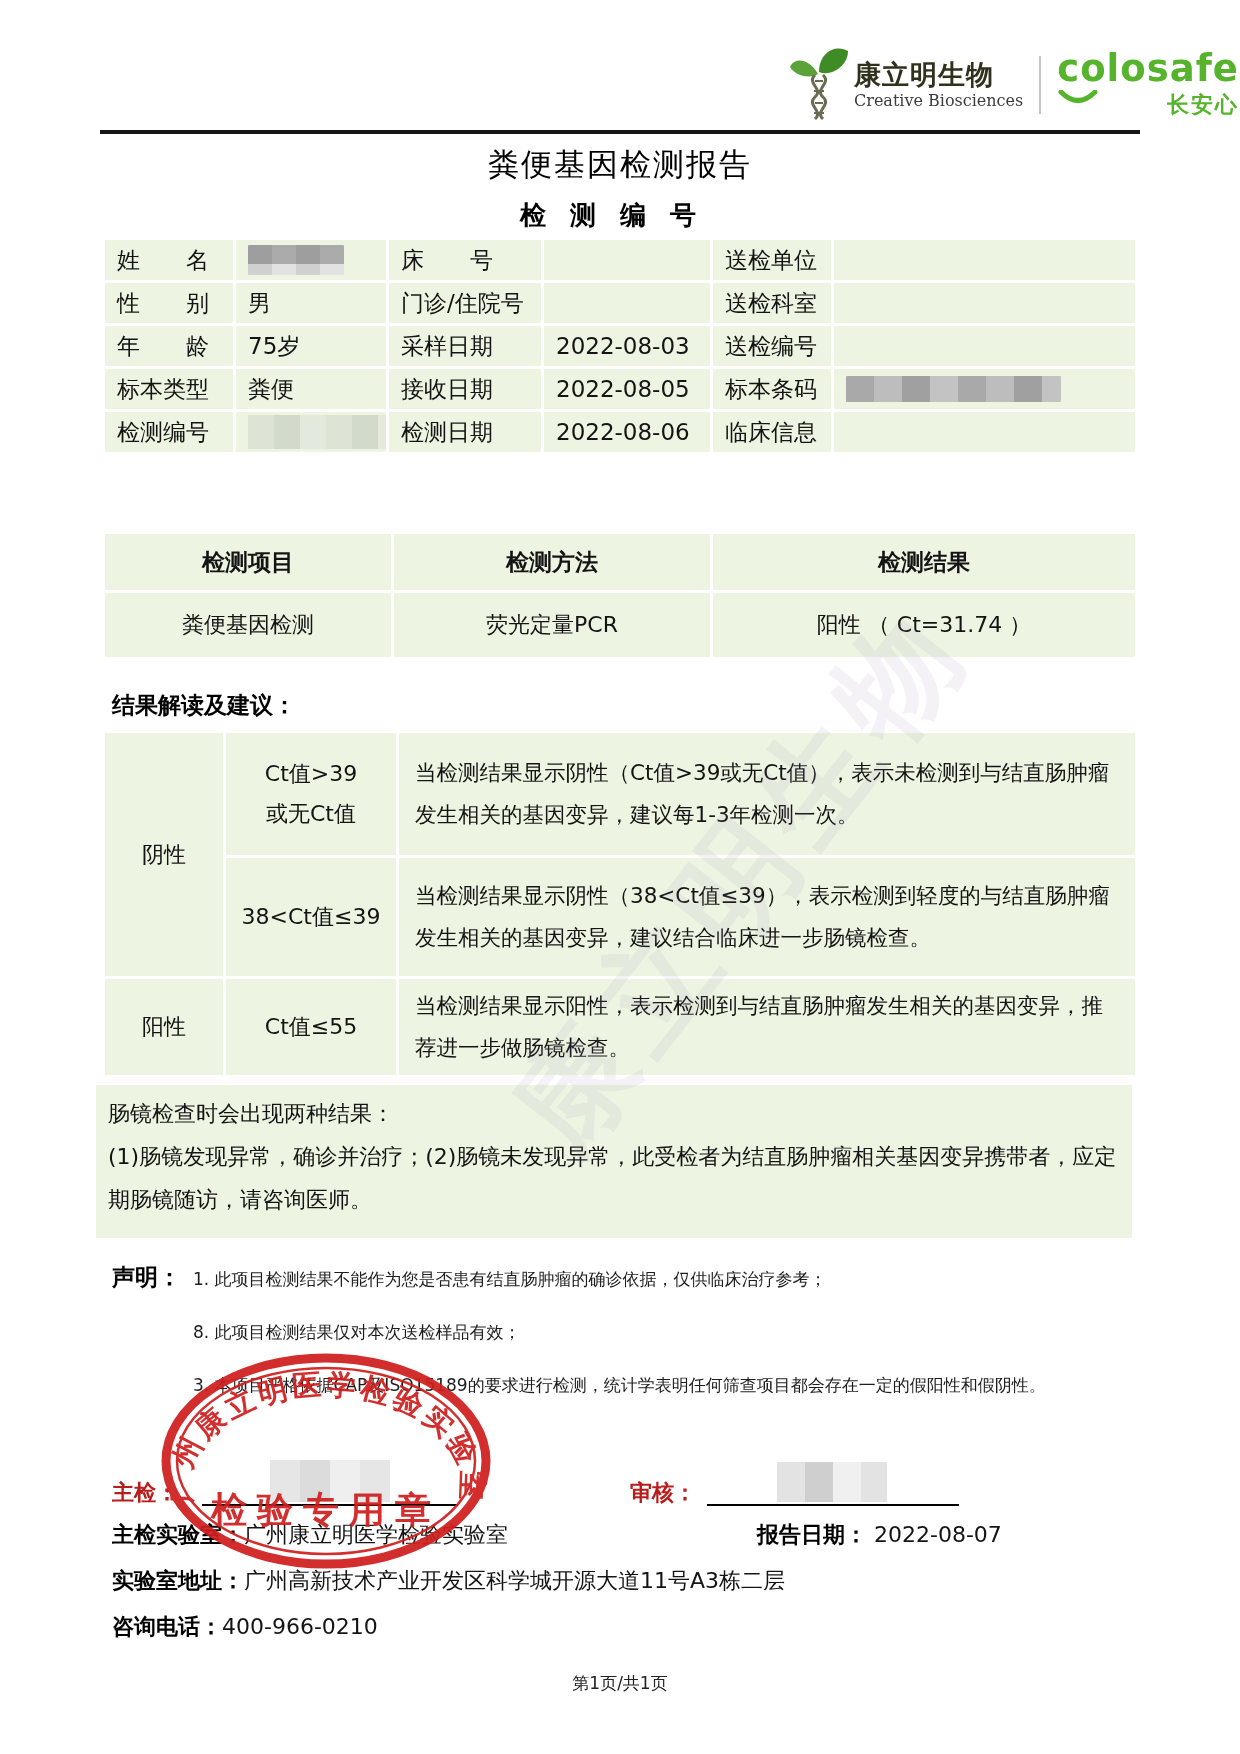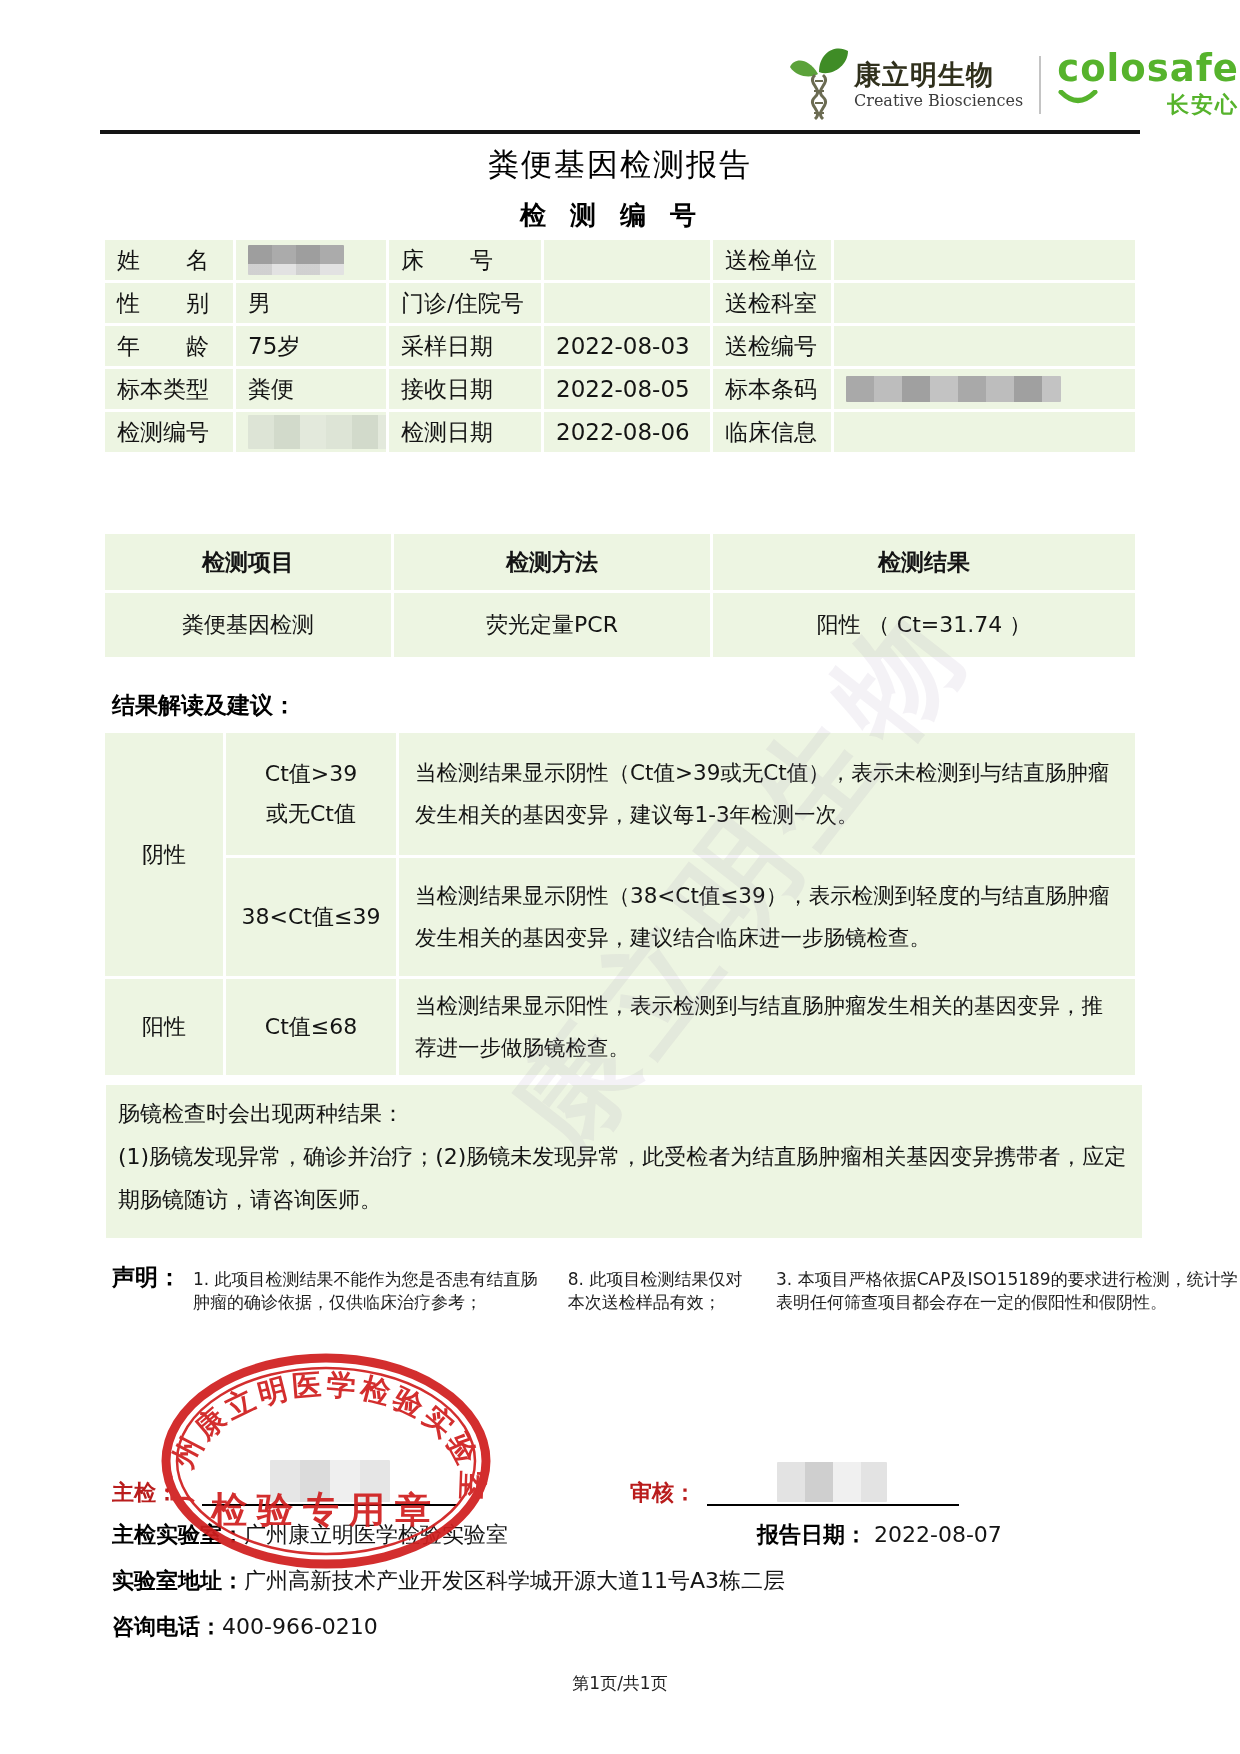--- a/index.html
+++ b/index.html
@@ -32,27 +32,27 @@
   .result .hrow td{height:56px;font-weight:bold;font-size:23px;}
   .result .vrow td{height:64px;font-size:22px;}
   .interp{top:730px;}
   .interp td{font-size:21px;}
   .interp .c1,.interp .c2{text-align:center;white-space:pre-line;line-height:1.8;font-size:22px;}
   .interp .c3{padding:6px 16px;line-height:1.95;text-align:left;font-size:21.5px;}
   .blue{color:#1878bc;}
 
   .interp-head{position:absolute;left:112px;top:690px;font-size:23px;font-weight:bold;color:#000;}
 
-  .note{position:absolute;left:106px;top:1085px;width:1012px;background:#edf5e2;
+  .note{position:absolute;left:96px;top:1085px;width:1012px;background:#edf5e2;
         padding:8px 12px 16px;font-size:22px;line-height:1.95;color:#141414;}
 
   
   .statement{position:absolute;left:112px;top:1262px;display:flex;gap:12px;}
   .stmt-label{font-size:23px;font-weight:bold;color:#000;white-space:nowrap;}
-  .stmt-items{padding-top:6px;display:flex;flex-direction:row;gap:30px;font-size:17px;color:#1d1d1d;}
+  .stmt-items{padding-top:6px;display:flex;flex-direction:column;gap:30px;font-size:17px;color:#1d1d1d;}
 
   
   .watermark{position:absolute;left:420px;top:640px;width:640px;height:480px;display:flex;align-items:center;justify-content:center;
              transform:rotate(-52deg);font-size:118px;font-weight:bold;letter-spacing:12px;
              color:rgba(150,130,165,0.10);pointer-events:none;white-space:nowrap;}
 
   
   .stamp{position:absolute;left:158px;top:1350px;width:336px;height:222px;z-index:5;opacity:0.93;}
 
   
@@ -210,21 +210,21 @@
       <td class="c2">Ct值&gt;39
 或无Ct值</td>
       <td class="c3">当检测结果显示阴性（Ct值&gt;39或无Ct值），表示未检测到与结直肠肿瘤发生相关的基因变异，建议每1-3年检测一次。</td>
     </tr>
     <tr style="height:118px;">
       <td class="c2">38&lt;Ct值≤39</td>
       <td class="c3">当检测结果显示阴性（38&lt;Ct值≤39），表示检测到轻度的与结直肠肿瘤发生相关的基因变异，建议结合临床进一步肠镜检查。</td>
     </tr>
     <tr style="height:94px;">
       <td class="c1 blue">阳性</td>
-      <td class="c2 blue">Ct值≤68</td>
+      <td class="c2 blue">Ct值≤55</td>
       <td class="c3 blue">当检测结果显示阳性，表示检测到与结直肠肿瘤发生相关的基因变异，推荐进一步做肠镜检查。</td>
     </tr>
   </tbody>
     </table>
 
   <div class="note">
     <div>肠镜检查时会出现两种结果：</div>
     <div>(1)肠镜发现异常，确诊并治疗；(2)肠镜未发现异常，此受检者为结直肠肿瘤相关基因变异携带者，应定期肠镜随访，请咨询医师。</div>
   </div>
 

